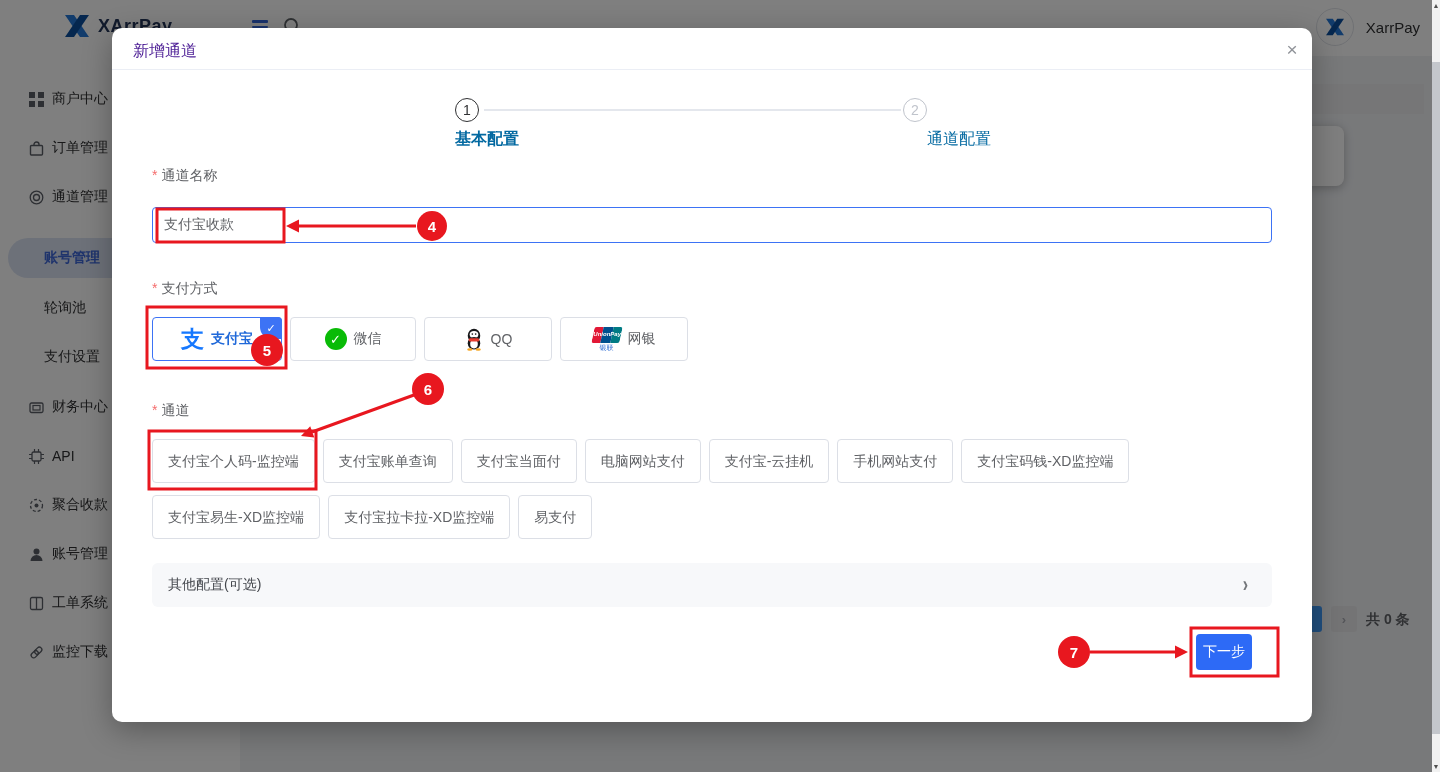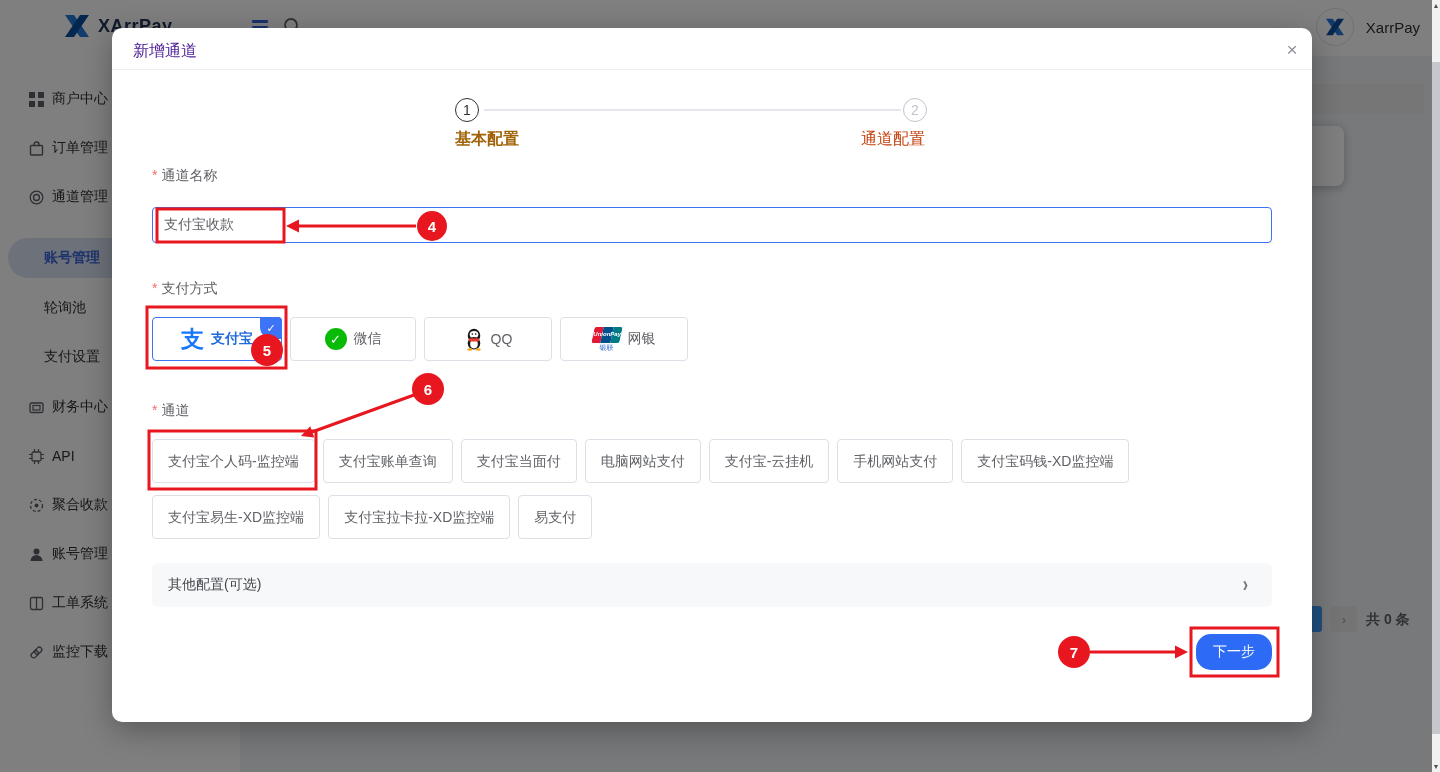--- a/index.html
+++ b/index.html
@@ -49,22 +49,22 @@
   .m-close { position:absolute; left:1168px; top:11px; width:24px; height:24px; font-size:19px;
     color:#909399; text-align:center; line-height:22px; cursor:pointer; }
   .m-divider { position:absolute; left:0; top:41px; width:1200px; height:1px; background:#ebeef5; }
 
   .step-circle { position:absolute; width:24px; height:24px; border-radius:50%; border:1.5px solid;
     font-size:14px; display:flex; align-items:center; justify-content:center; background:#fff; }
   .step-1 { left:343px; top:70px; border-color:#303133; color:#303133; }
   .step-2 { left:791px; top:70px; border-color:#c0c4cc; color:#c0c4cc; }
   .step-line { position:absolute; left:372px; top:81px; width:417px; height:2px; background:#e4e7ed; }
   .step-label { position:absolute; top:101px; font-size:16px; }
-  .step-label.s1 { left:343px; color:#a16207; font-weight:bold; }
-  .step-label.s2 { left:749px; color:#c2410c;font-family:Liberation Serif, serif; }
+  .step-label.s1 { left:343px; color:#0369a1; font-weight:bold; }
+  .step-label.s2 { left:815px; color:#0369a1;font-family:Liberation Serif, serif; }
 
   .f-label { position:absolute; left:40px; font-size:14px; color:#606266; }
   .req { color:#f56c6c; margin-right:4px; }
 
   .name-input { position:absolute; left:40px; top:179px; width:1120px; height:36px;
     border:1px solid #3d73f5; border-radius:4px; font-size:14px; color:#606266;
     padding:4px 11px; outline:none; background:#fff; }
 
   .pay-row { position:absolute; left:40px; top:289px; display:flex; gap:8px; }
   .pay-card { height:44px; border:1px solid #dcdfe6; border-radius:4px; background:#fff;
@@ -92,22 +92,22 @@
   .chan-card { height:44px; line-height:42px; border:1px solid #dcdfe6; border-radius:4px;
     padding:0 15px; font-size:14px; color:#606266; background:#fff; cursor:pointer; }
   .break { width:100%; height:0; }
 
   .other-bar { position:absolute; left:40px; top:535px; width:1120px; height:44px;
     background:#f7f8fa; border-radius:6px; display:flex; align-items:center;
     padding:0 24px 0 16px; font-size:14px; color:#44474d; cursor:pointer; }
   .other-bar .chev { margin-left:auto; color:#73767a; font-size:16px; font-weight:bold;
     transform:scaleY(1.4); }
 
-  .next-btn { position:absolute; left:1084px; top:606px; width:76px; height:36px;
-    background:#2d6af6; border:none; border-radius:15px; color:#fff; font-size:14px; cursor:pointer; }
+  .next-btn { position:absolute; left:1084px; top:606px; width:56px; height:36px;
+    background:#2d6af6; border:none; border-radius:4px; color:#fff; font-size:14px; cursor:pointer; }
 
   
   #ann { position:absolute; inset:0; z-index:15; pointer-events:none; }
   #scrollbar { position:absolute; right:0; top:0; width:8px; height:772px; background:#f1f1f1; z-index:20; }
   #scrollbar .thumb { position:absolute; left:0; top:62px; width:8px; height:672px; background:#c4c7cc; }
   .sb-arrow { position:absolute; left:0; width:8px; font-size:7px; color:#505050; text-align:center; }
   svg text.annnum { fill:#fff; font-size:15px; font-weight:bold; font-family:"Liberation Sans",sans-serif; }
 </style>
 </head>
 <body>

